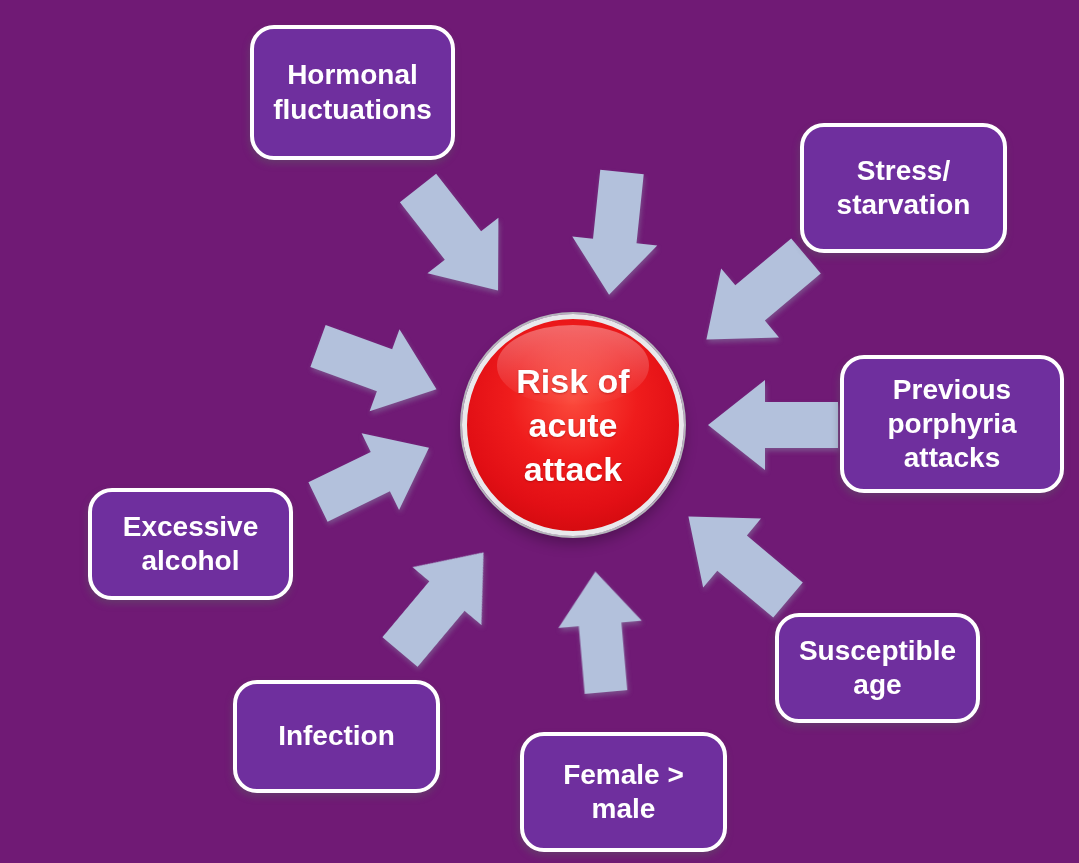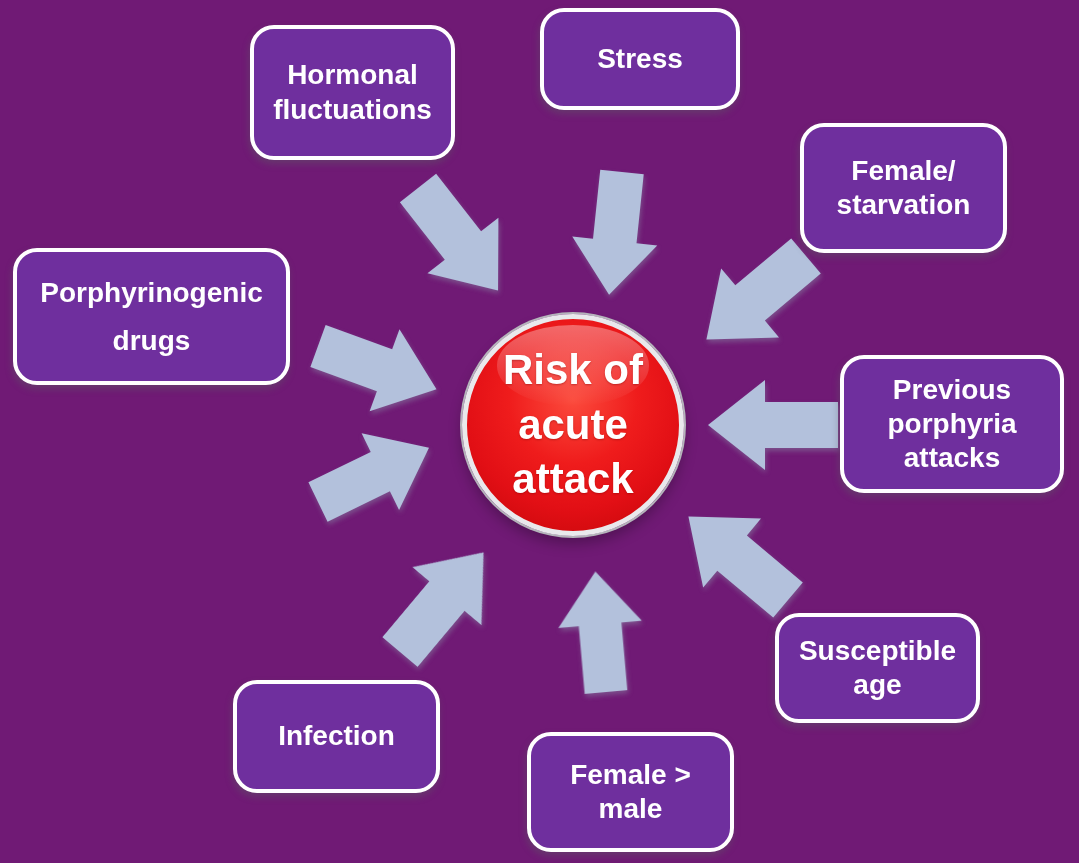--- a/index.html
+++ b/index.html
@@ -34,21 +34,21 @@
   .factor.porphyrinogenic .label { line-height: 1.7; }
   
   .hormonal        { left:250px; top:25px;  width:205px; height:135px; }
   .stress          { left:540px; top:8px;   width:200px; height:102px; }
   .fasting         { left:800px; top:123px; width:207px; height:130px; }
   .porphyrinogenic { left:13px;  top:248px; width:277px; height:137px; }
   .previous        { left:840px; top:355px; width:224px; height:138px; }
   .excessive       { left:88px;  top:488px; width:205px; height:112px; }
   .susceptible     { left:775px; top:613px; width:205px; height:110px; }
   .infection       { left:233px; top:680px; width:207px; height:113px; }
-  .female          { left:520px; top:732px; width:207px; height:120px;margin-left:7px; }
+  .female          { left:520px; top:732px; width:207px; height:120px; }
 
   .center-circle {
     position: absolute;
     left: 462px; top: 314px;
     width: 222px; height: 222px;
     border-radius: 50%;
     background: radial-gradient(circle at 50% 38%, #fb4a3c 0%, #ef1c1c 38%, #e20f15 65%, #c00508 100%);
     border: 5px solid #e9e9ec;
     box-shadow: 0 0 0 2px #b4b4ba, 0 8px 14px rgba(0,0,0,0.28);
     display: flex;
@@ -63,21 +63,21 @@
     left: 14%; top: 3%;
     width: 72%; height: 38%;
     border-radius: 50%;
     background: linear-gradient(to bottom, rgba(255,255,255,0.35), rgba(255,255,255,0));
     pointer-events: none;
   }
   .center-label {
     position: relative;
     color: #ffffff;
     font-weight: 700;
-    font-size: 42px;
+    font-size: 34px;
     line-height: 1.3;
     white-space: pre-line;
     text-shadow: 0 1px 2px rgba(120,0,0,0.4);
   }
   .arrows-layer {
     position: absolute;
     left: 0; top: 0;
     width: 1079px; height: 863px;
   }
   .arrows-layer polygon { fill: var(--arrow-color, #b3c1dc); }
@@ -104,35 +104,32 @@
       <use href="#block-arrow" transform="translate(400 652) rotate(-50)"></use>
       <use href="#block-arrow" transform="translate(318 502) rotate(-26) scale(0.95)"></use>
       <use href="#block-arrow" transform="translate(318 346) rotate(20) scale(0.97)"></use>
     </g>
   </svg>
 
   <div class="factor hormonal">
     <span class="label">Hormonal
 fluctuations</span>
   </div>
-  <div class="factor stress">
-    <span class="label">Stress</span>
-  </div>
   <div class="factor fasting">
-    <span class="label">Female/
+    <span class="label">Stress/
 starvation</span>
-  </div>
-  <div class="factor porphyrinogenic">
-    <span class="label">Porphyrinogenic
-drugs</span>
   </div>
   <div class="factor previous">
     <span class="label">Previous
 porphyria
 attacks</span>
+  </div>
+  <div class="factor excessive">
+    <span class="label">Excessive
+alcohol</span>
   </div>
   <div class="factor infection">
     <span class="label">Infection</span>
   </div>
   <div class="factor susceptible">
     <span class="label">Susceptible
 age</span>
   </div>
   <div class="factor female">
     <span class="label">Female &gt;

